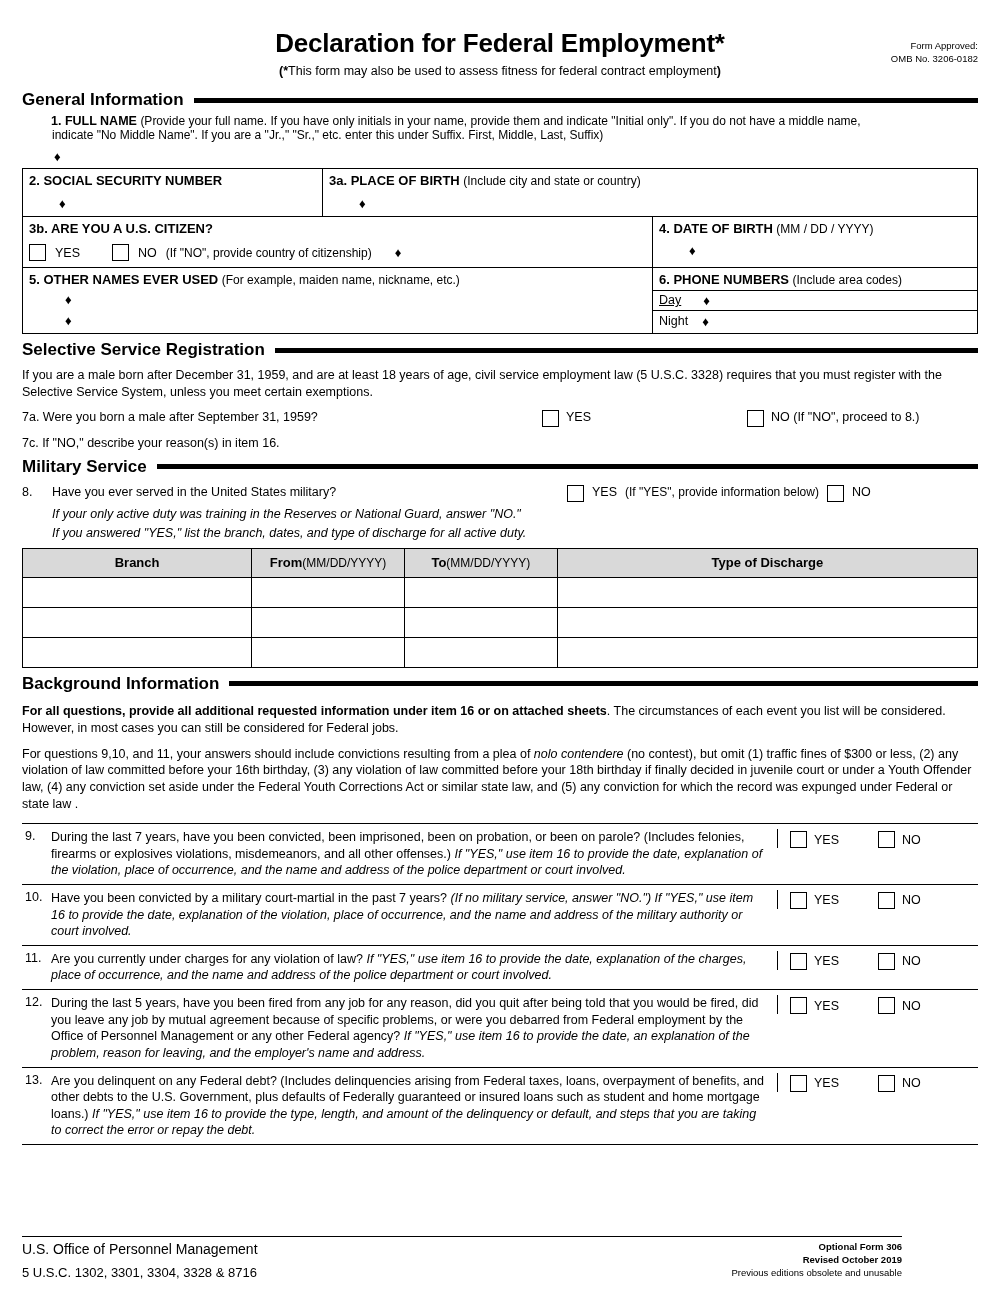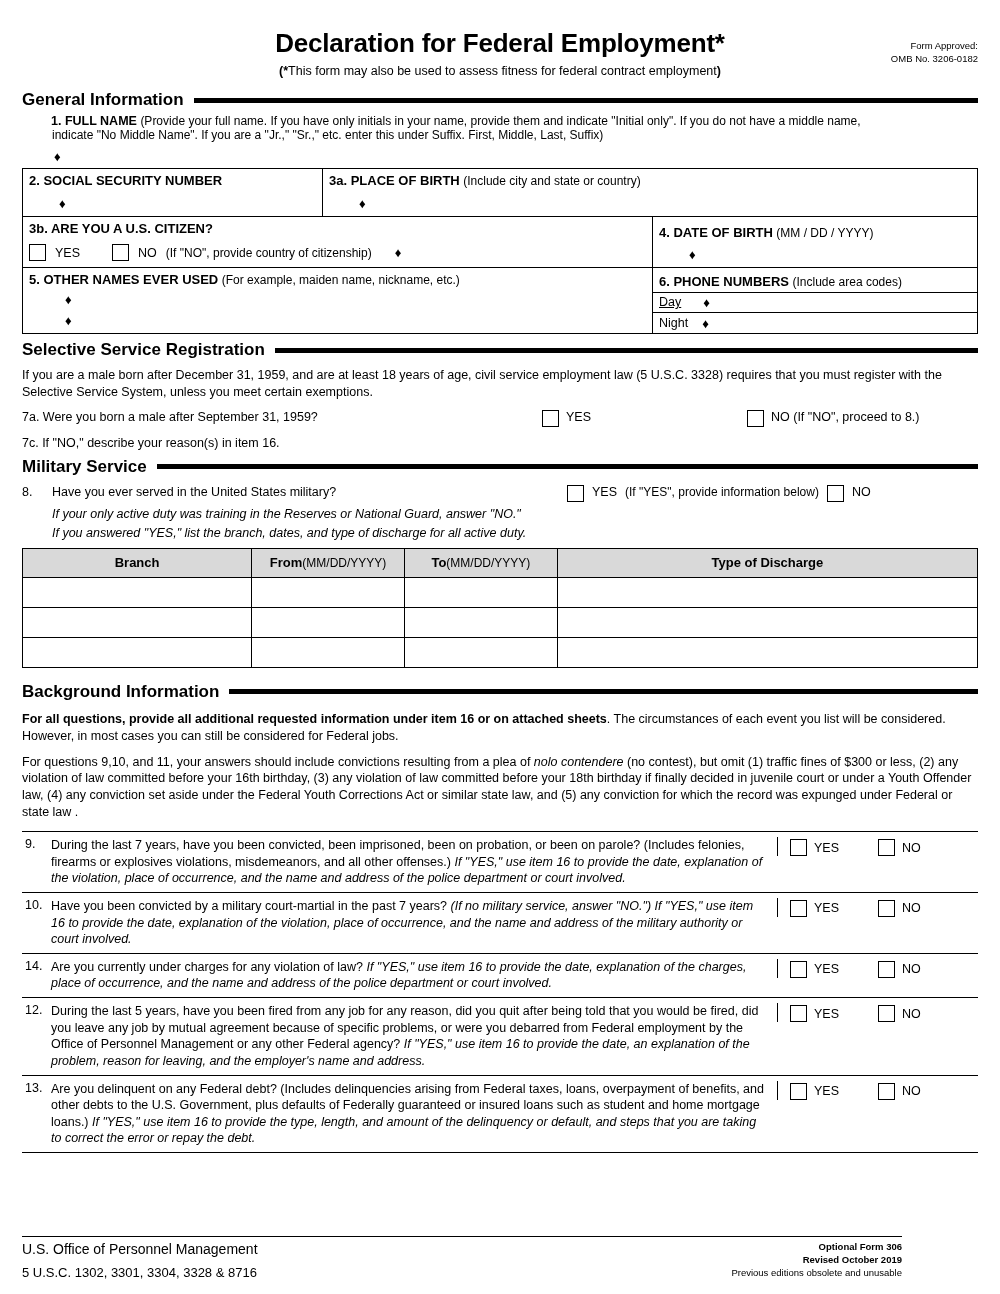--- a/index.html
+++ b/index.html
@@ -68,21 +68,21 @@
     white-space: nowrap;
     padding-right: 10px;
   }
   .sec-head .rule {
     flex: 1;
     height: 5px;
     background: #000;
   }
 
   
-  .bx { border: 1.6px solid #000; box-sizing: border-box; align-items: flex-end; }
+  .bx { border: 1.6px solid #000; box-sizing: border-box; }
 
   .lbl-num { font-weight: bold; }
 
   .diamond {
     font-size: 13px;
     line-height: 1;
   }
 
   
   .cb {
@@ -331,21 +331,21 @@
         </tr>
         <tr>
           <td></td>
           <td></td>
           <td></td>
           <td></td>
         </tr>
       </tbody>
     </table>
 
-    <div class="sec-head" style="margin-top:14px;text-align:right;">
+    <div class="sec-head" style="margin-top:6px;text-align:right;">
       <div class="txt">Background Information</div>
       <div class="rule"></div>
     </div>
 
     <div class="bg-p">
       <b>For all questions, provide all additional requested information under item 16 or on attached sheets</b><span>. The circumstances of each event you list will be considered. However, in most cases you can still be considered for Federal jobs.</span>
     </div>
 
     <div class="bg-p">
       <span>For questions 9,10, and 11, your answers should include convictions resulting from a plea of </span><i>nolo contendere</i><span> (no contest), but omit (1) traffic fines of $300 or less, (2) any violation of law committed before your 16th birthday, (3) any violation of law committed before your 18th birthday if finally decided in juvenile court or under a Youth Offender law, (4) any conviction set aside under the Federal Youth Corrections Act or similar state law, and (5) any conviction for which the record was expunged under Federal or state law .</span>
@@ -381,21 +381,21 @@
             <span>YES</span>
           </div>
           <div class="grp">
             <span class="cb"></span>
             <span>NO</span>
           </div>
         </div>
       </div>
 
       <div class="qbox">
-        <div class="qnum">14.</div>
+        <div class="qnum">11.</div>
         <div class="qbody">
           <span>Are you currently under charges for any violation of law? </span><i>If "YES," use item 16 to provide the date, explanation of the charges, place of occurrence, and the name and address of the police department or court involved.</i>
         </div>
         <div class="qopts">
           <div class="grp">
             <span class="cb"></span>
             <span>YES</span>
           </div>
           <div class="grp">
             <span class="cb"></span>

